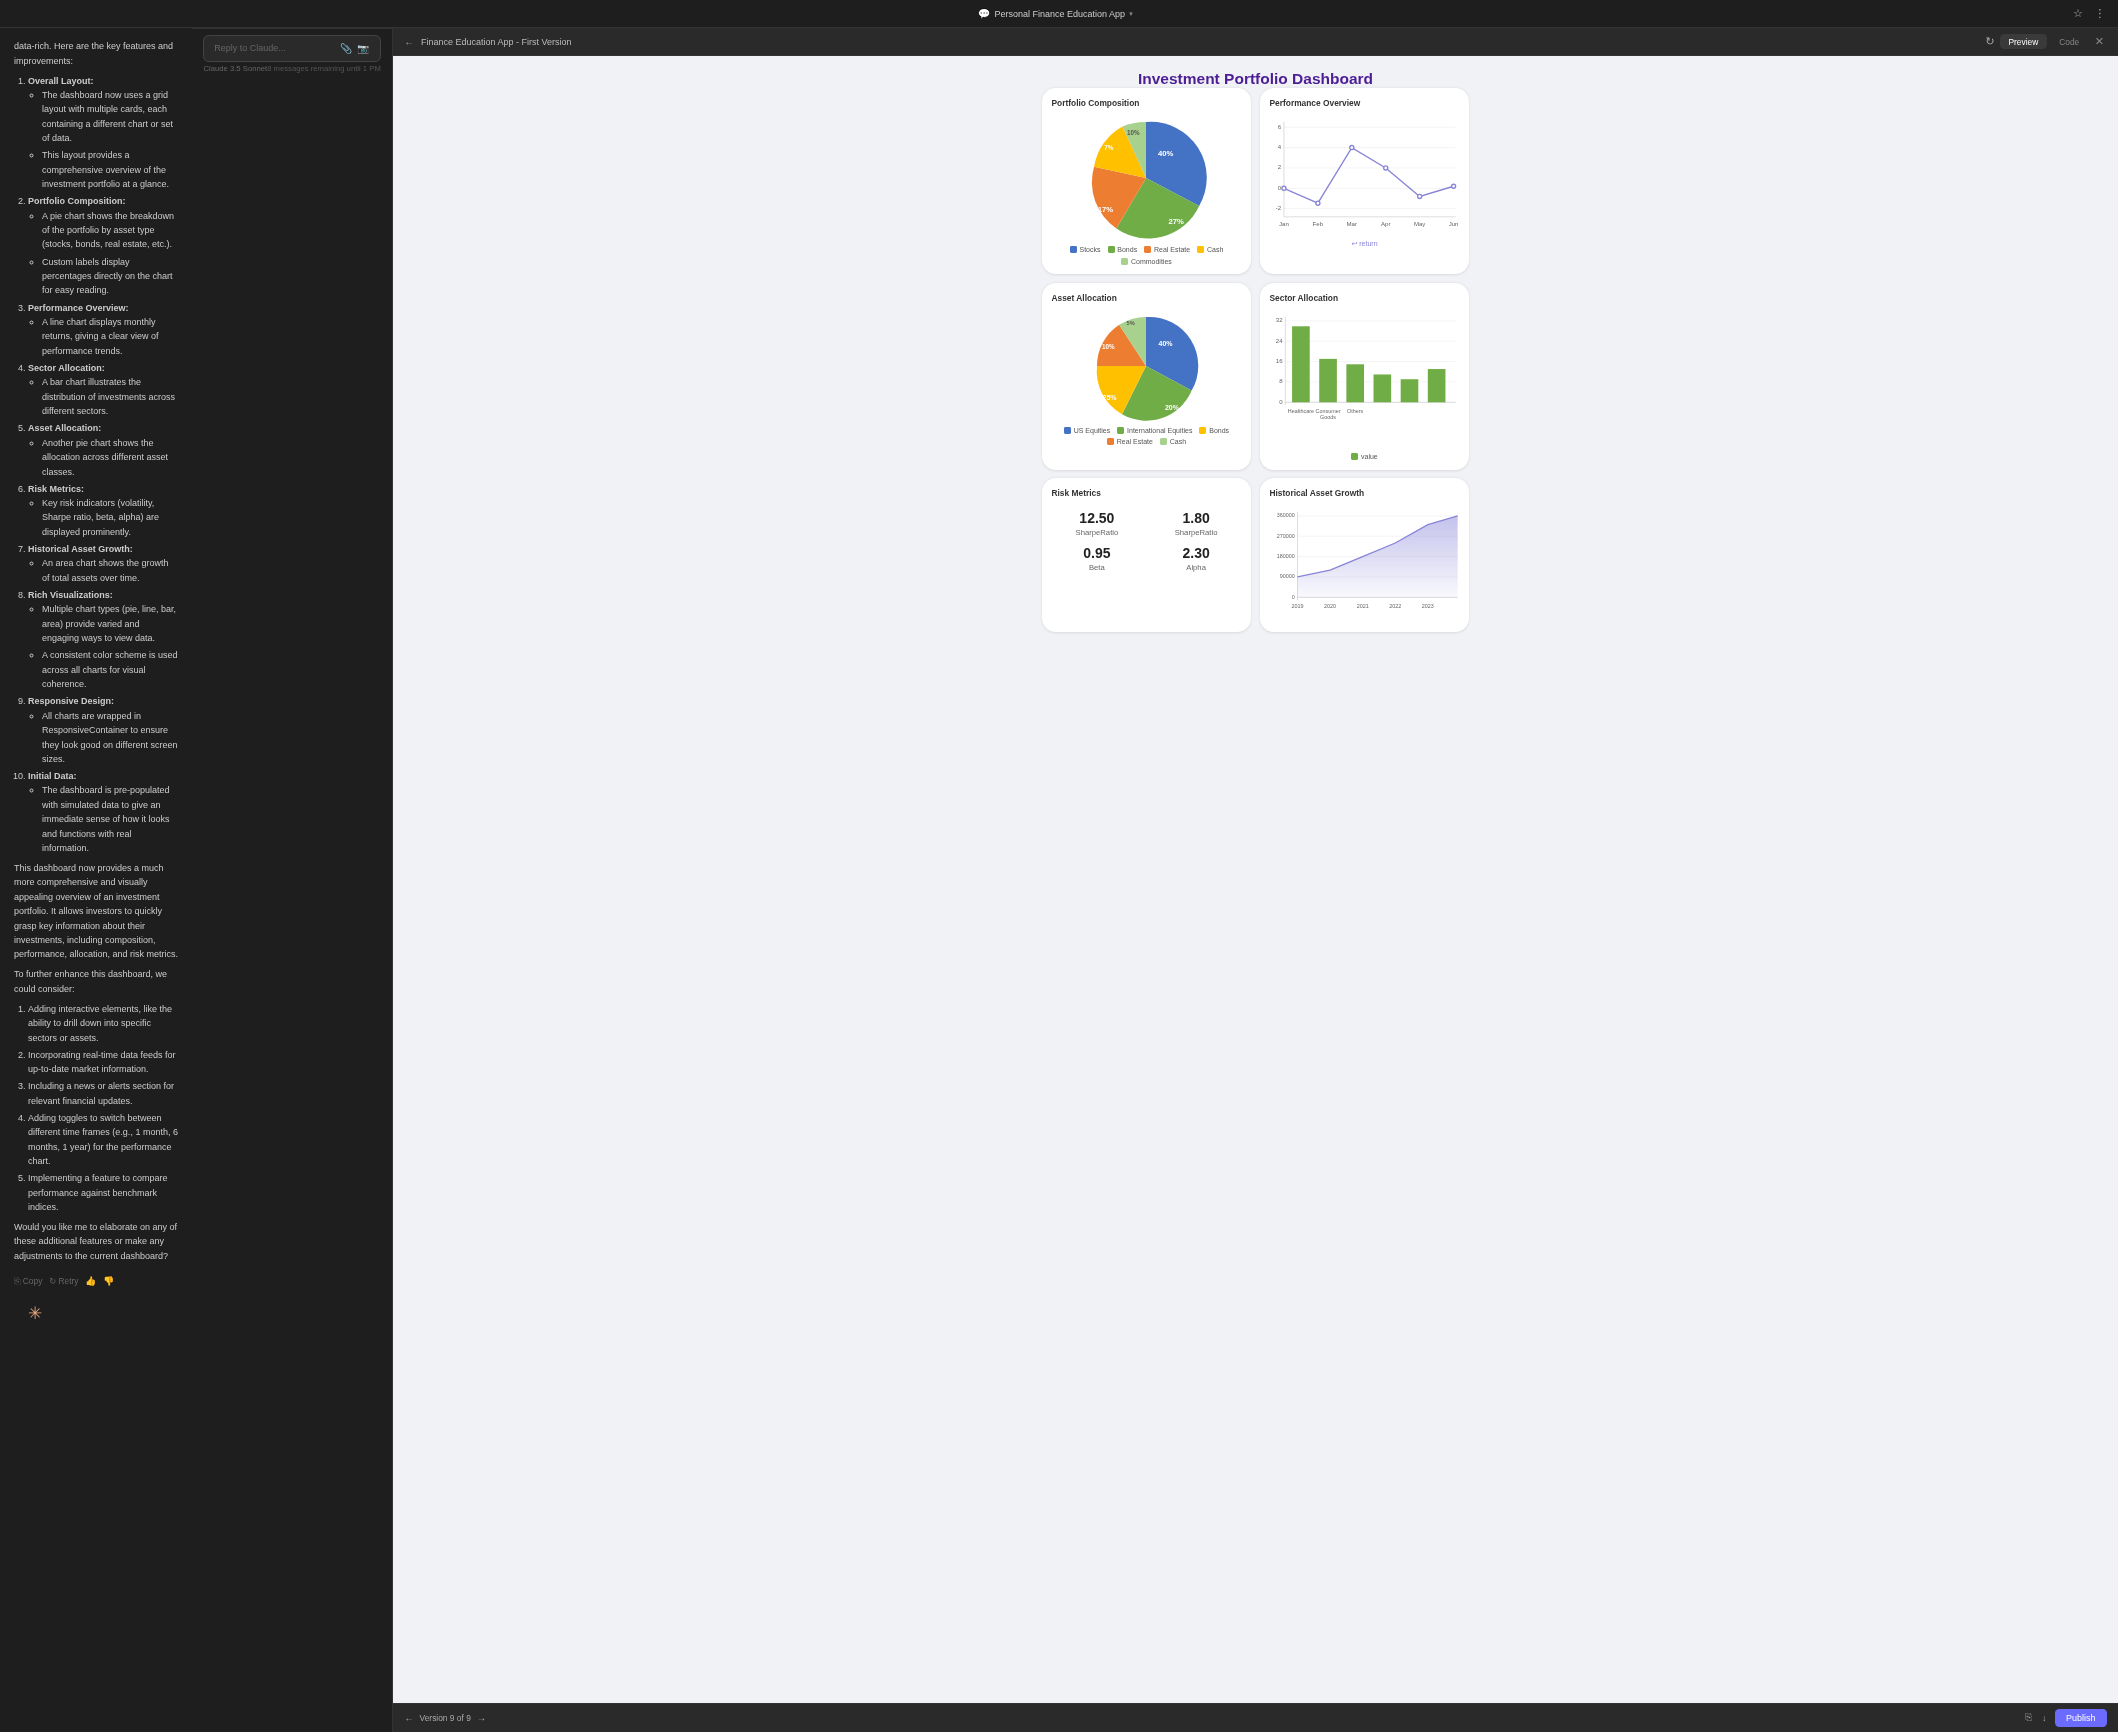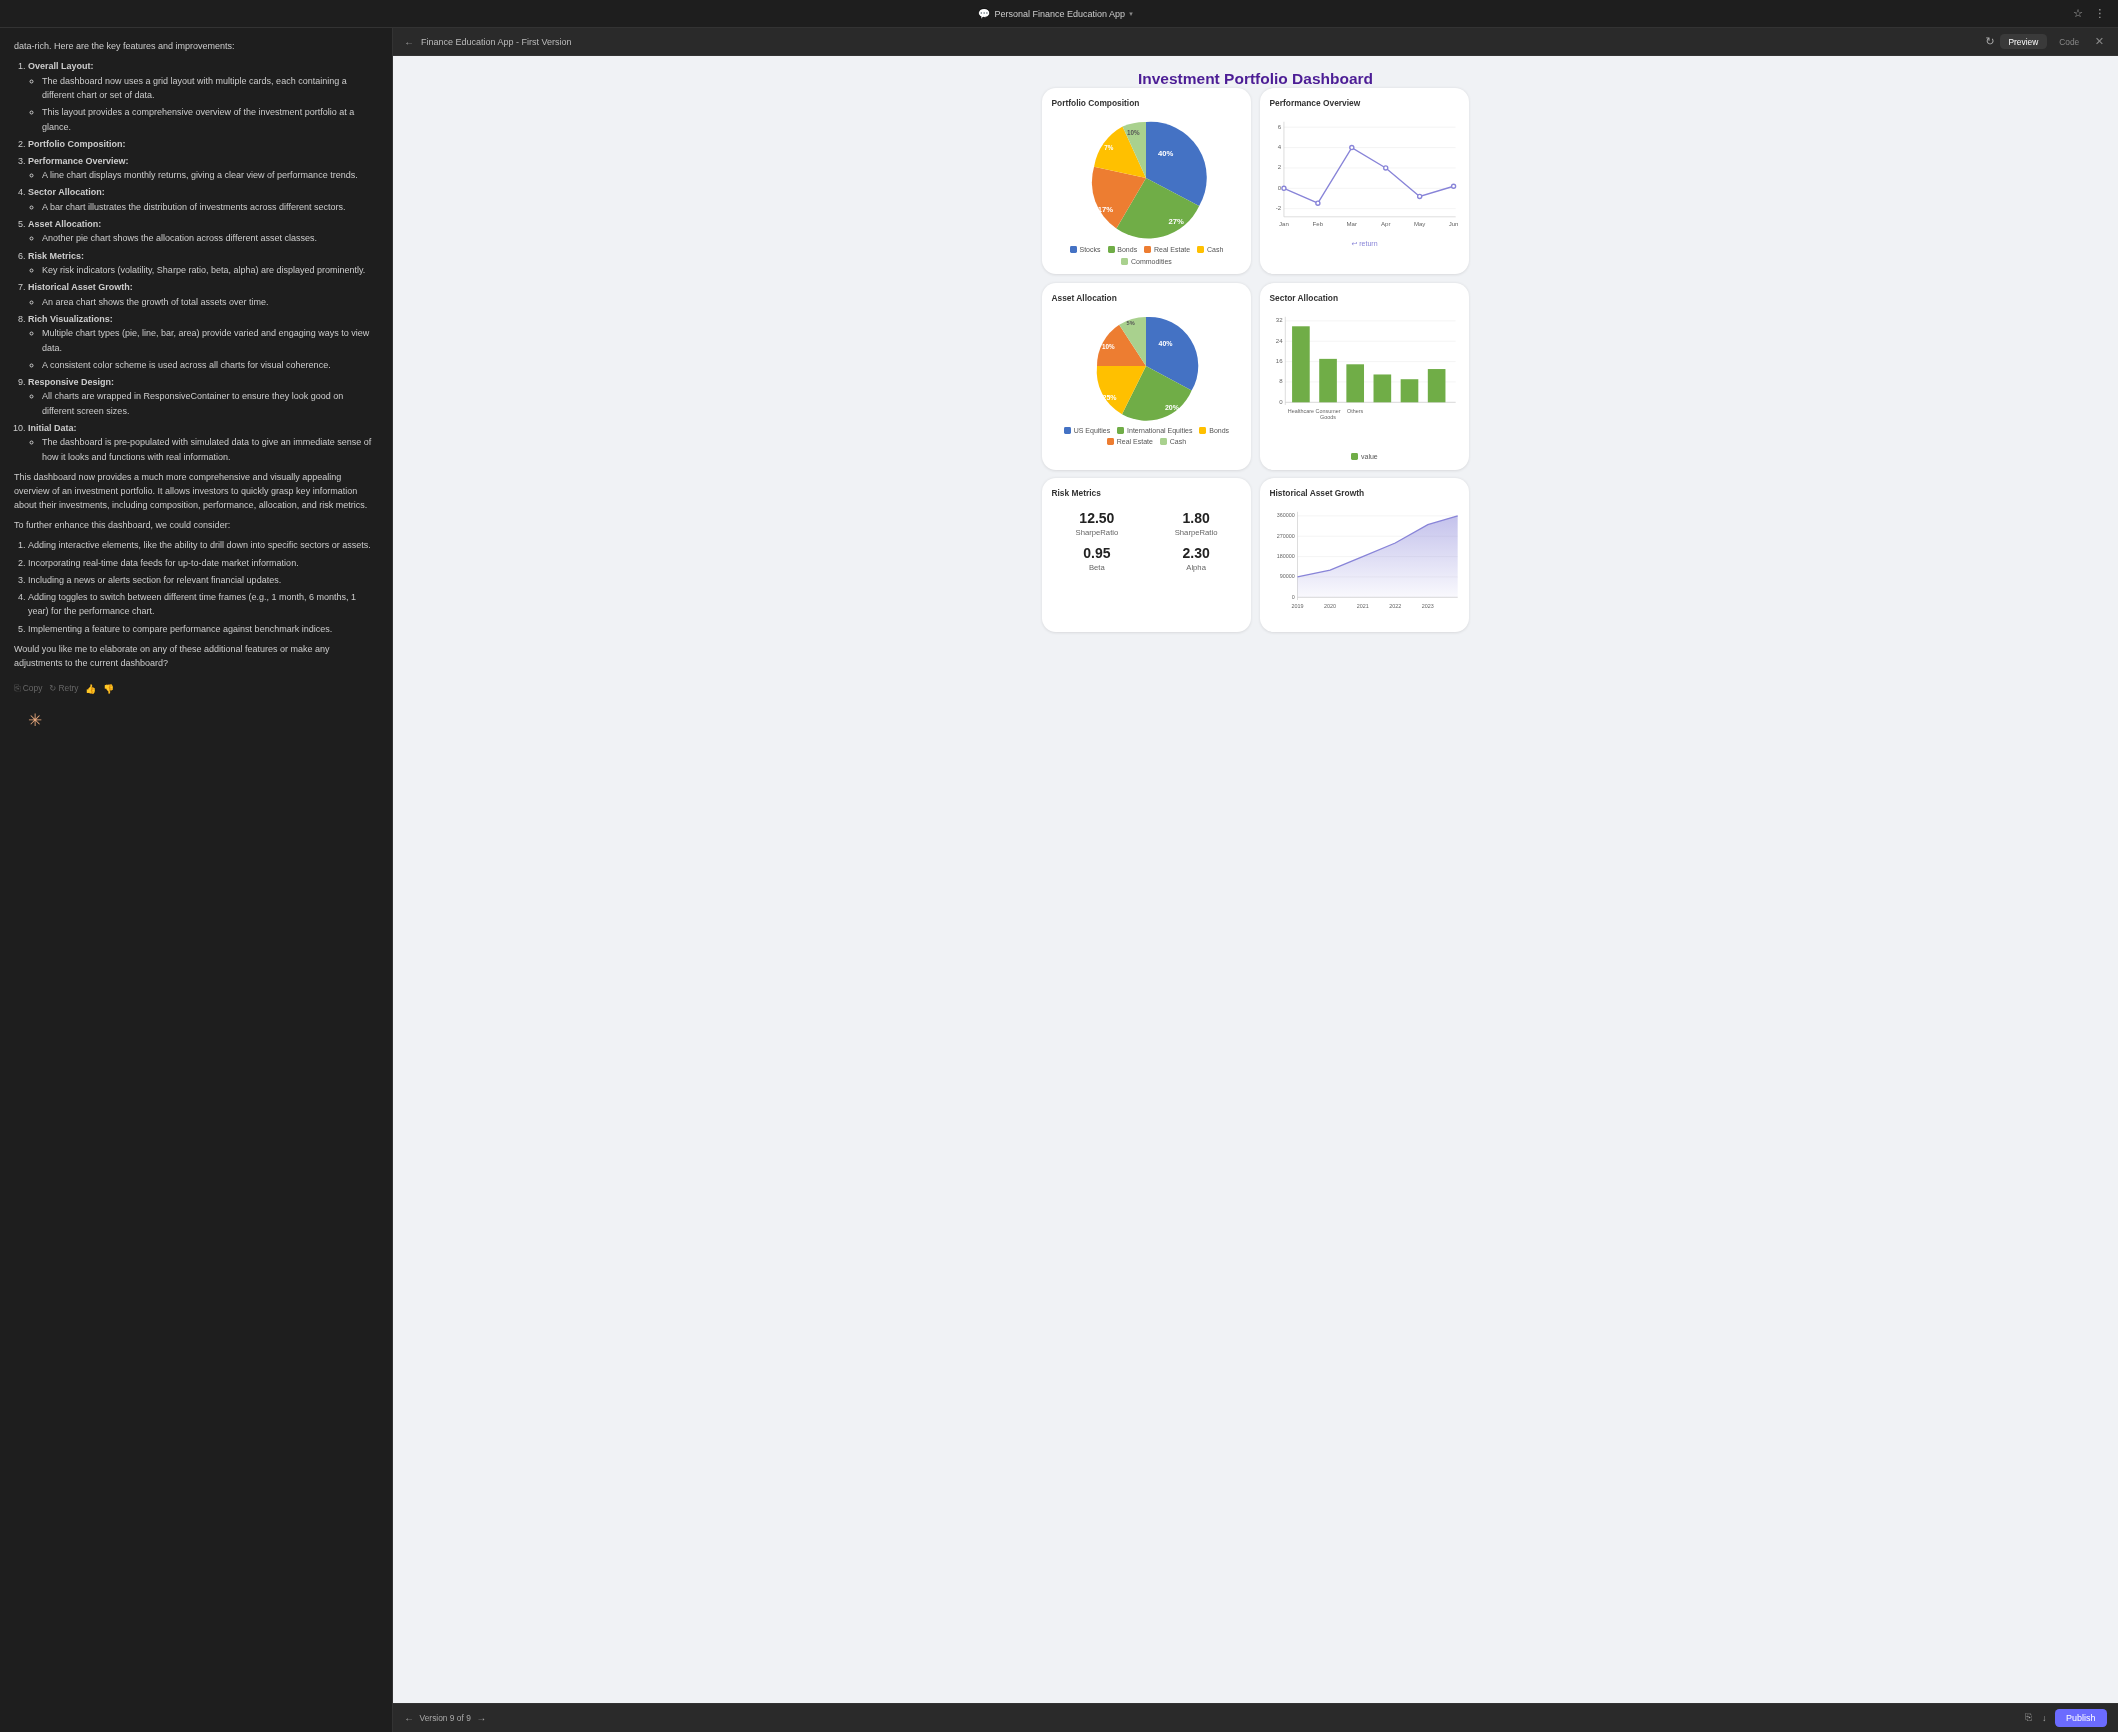--- a/index.html
+++ b/index.html
@@ -368,20 +368,24 @@
         <ol>
           <li>
             <strong>Overall Layout:</strong>
             <ul>
               <li>The dashboard now uses a grid layout with multiple cards, each containing a different chart or set of data.</li>
               <li>This layout provides a comprehensive overview of the investment portfolio at a glance.</li>
             </ul>
           </li>
           <li>
             <strong>Portfolio Composition:</strong>
+            <ul>
+              <li>A pie chart shows the breakdown of the portfolio by asset type (stocks, bonds, real estate, etc.).</li>
+              <li>Custom labels display percentages directly on the chart for easy reading.</li>
+            </ul>
           </li>
           <li>
             <strong>Performance Overview:</strong>
             <ul>
               <li>A line chart displays monthly returns, giving a clear view of performance trends.</li>
             </ul>
           </li>
           <li>
             <strong>Sector Allocation:</strong>
             <ul>
@@ -452,20 +456,31 @@
         </span>
         <span style="font-size:9px;">👍</span>
         <span style="font-size:9px;">👎</span>
       </div>
 
       <div class="claude-logo">
         <span class="logo-asterisk">✳</span>
       </div>
     </div>
 
+    <div class="chat-footer">
+      <div class="chat-input-bar">
+        <input class="chat-input" type="text" placeholder="Reply to Claude..." style="">
+        <span style="color:#666; font-size:9.8px;">📎</span>
+        <span style="color:#666; font-size:9.8px;">📷</span>
+      </div>
+      <div class="footer-bottom">
+        <span class="footer-model">Claude 3.5 Sonnet</span>
+        <span class="footer-meta">8 messages remaining until 1 PM</span>
+      </div>
+    </div>
   </div>
 
   <div class="right-panel">
 
     <div class="preview-header">
       <div class="preview-header-left">
         <button class="nav-arrow">←</button>
         <span>Finance Education App - First Version</span>
       </div>
       <div class="preview-header-right">

